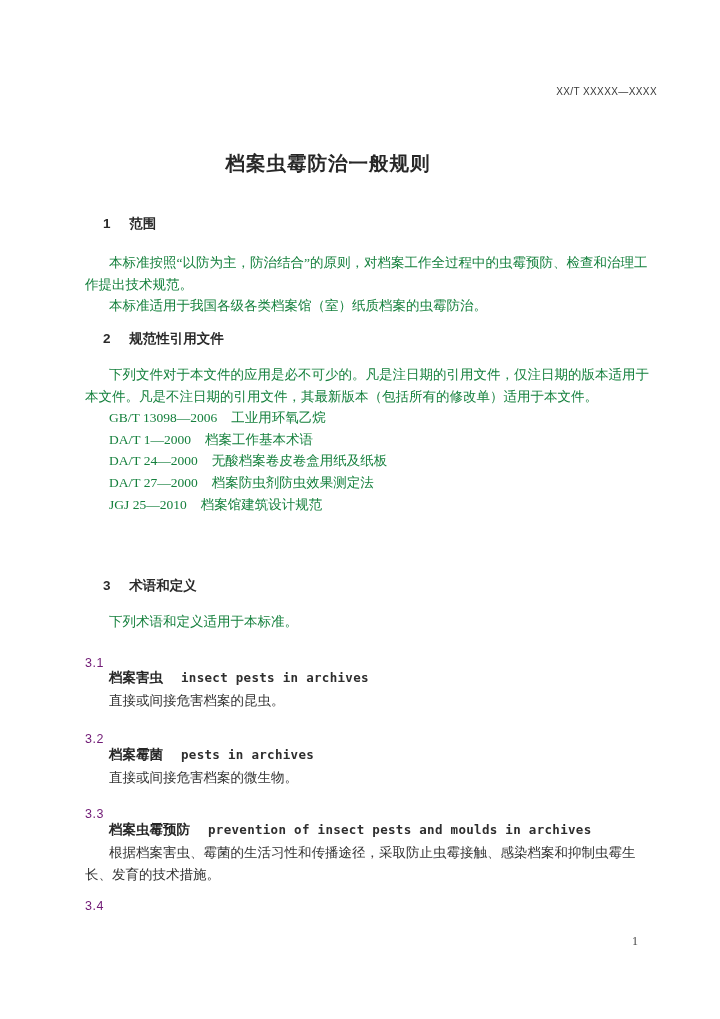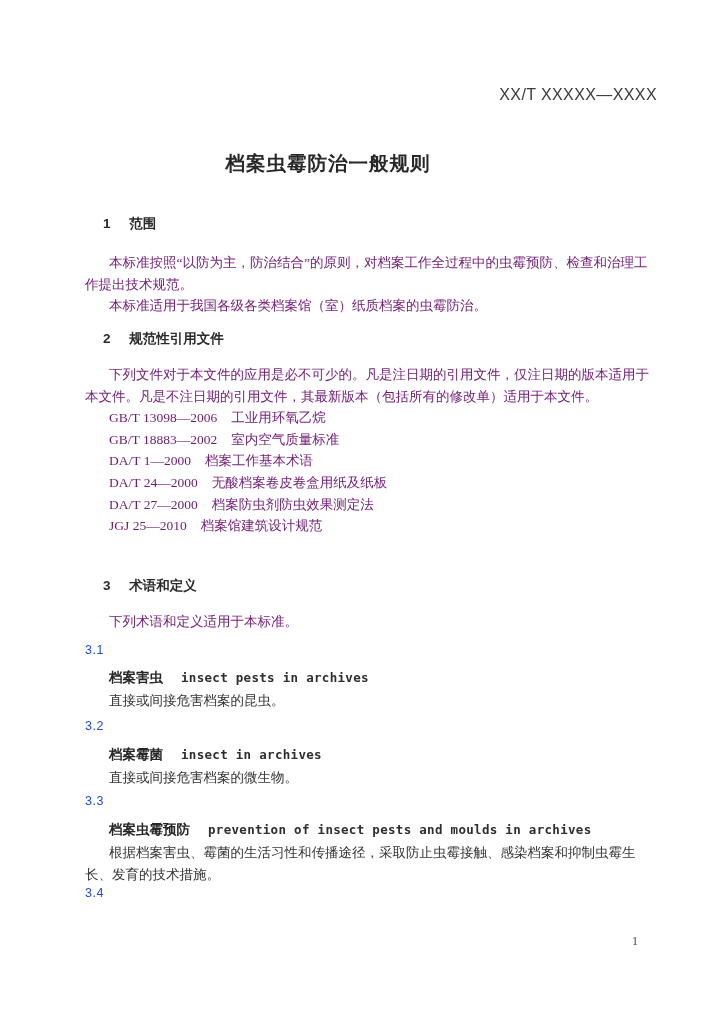--- a/index.html
+++ b/index.html
@@ -12,45 +12,45 @@
   .page {
     position: relative;
     width: 720px; height: 1019px;
     background: #ffffff;
     overflow: hidden;
     color: #333;
   }
   .doc-number {
     position: absolute; top: 86px; right: 63px;
     font-family: "Liberation Sans", "DejaVu Sans", sans-serif;
-    font-size: 16px; color: #3a3a3a; letter-spacing: 0.4px;
+    font-size: 10px; color: #3a3a3a; letter-spacing: 0.4px;
   }
   .title {
     position: absolute; top: 150px; left: 0; width: 656px; margin: 0;
     text-align: center;
     font-family: "Liberation Sans", "DejaVu Sans", sans-serif;
     font-size: 19.5px; font-weight: 700; color: #272727; letter-spacing: 1px;
   }
   .sec-heading {
     position: absolute; left: 103px;
     font-family: "Liberation Sans", "DejaVu Sans", sans-serif;
     font-size: 13.5px; font-weight: 700; color: #2a2a2a;
   }
   .sec-heading .sec-num { display: inline-block; margin-right: 15px; }
   .body-block {
     position: absolute; left: 85px; width: 575px;
-    font-size: 13.5px; line-height: 21.6px; color: #701a75;
+    font-size: 13.5px; line-height: 21.6px; color: #15803d;
   }
   p.indent { margin: 0; text-indent: 24px; }
   .ref-line { padding-left: 24px; white-space: nowrap; }
   .ref-code { margin-right: 14px; }
   .term-num {
     position: absolute; left: 85px;
     font-family: "Liberation Sans", "DejaVu Sans", sans-serif;
-    font-size: 12.5px; color: #1d4ed8; letter-spacing: 0.5px;
+    font-size: 12.5px; color: #701a75; letter-spacing: 0.5px; margin-top: 13px;
   }
   .term-line { position: absolute; left: 109px; white-space: nowrap; }
   .term-zh {
     font-family: "Liberation Sans", "DejaVu Sans", sans-serif;
     font-size: 13.5px; font-weight: 700; color: #262626; margin-right: 18px;
   }
   .term-en {
     font-family: "DejaVu Sans Mono", "Liberation Mono", monospace;
     font-size: 12.5px; font-weight: 600; color: #2e2e2e; letter-spacing: 0.3px;
   }
@@ -88,23 +88,20 @@
     <span>规范性引用文件</span>
   </div>
 
   <div class="body-block" style="top:364px">
     <p class="indent">下列文件对于本文件的应用是必不可少的。凡是注日期的引用文件，仅注日期的版本适用于本文件。凡是不注日期的引用文件，其最新版本（包括所有的修改单）适用于本文件。</p>
     <div>
       <div class="ref-line">
         <span class="ref-code">GB/T 13098—2006</span><span>工业用环氧乙烷</span>
       </div>
       <div class="ref-line">
-        <span class="ref-code">GB/T 18883—2002</span><span>室内空气质量标准</span>
-      </div>
-      <div class="ref-line">
         <span class="ref-code">DA/T 1—2000</span><span>档案工作基本术语</span>
       </div>
       <div class="ref-line">
         <span class="ref-code">DA/T 24—2000</span><span>无酸档案卷皮卷盒用纸及纸板</span>
       </div>
       <div class="ref-line">
         <span class="ref-code">DA/T 27—2000</span><span>档案防虫剂防虫效果测定法</span>
       </div>
       <div class="ref-line">
         <span class="ref-code">JGJ 25—2010</span><span>档案馆建筑设计规范</span>
@@ -122,21 +119,21 @@
   </div>
 
   <div class="term-num" style="top:643px">3.1</div>
   <div class="term-line" style="top:668px">
     <span class="term-zh">档案害虫</span><span class="term-en">insect pests in archives</span>
   </div>
   <p class="term-def" style="top:690px">直接或间接危害档案的昆虫。</p>
 
   <div class="term-num" style="top:719px">3.2</div>
   <div class="term-line" style="top:745px">
-    <span class="term-zh">档案霉菌</span><span class="term-en">insect in archives</span>
+    <span class="term-zh">档案霉菌</span><span class="term-en">pests in archives</span>
   </div>
   <p class="term-def" style="top:767px">直接或间接危害档案的微生物。</p>
 
   <div class="term-num" style="top:794px">3.3</div>
   <div class="term-line" style="top:820px">
     <span class="term-zh">档案虫霉预防</span><span class="term-en">prevention of insect pests and moulds in archives</span>
   </div>
   <p class="term-def" style="top:842px">根据档案害虫、霉菌的生活习性和传播途径，采取防止虫霉接触、感染档案和抑制虫霉生长、发育的技术措施。</p>
 
   <div class="term-num" style="top:886px">3.4</div>

